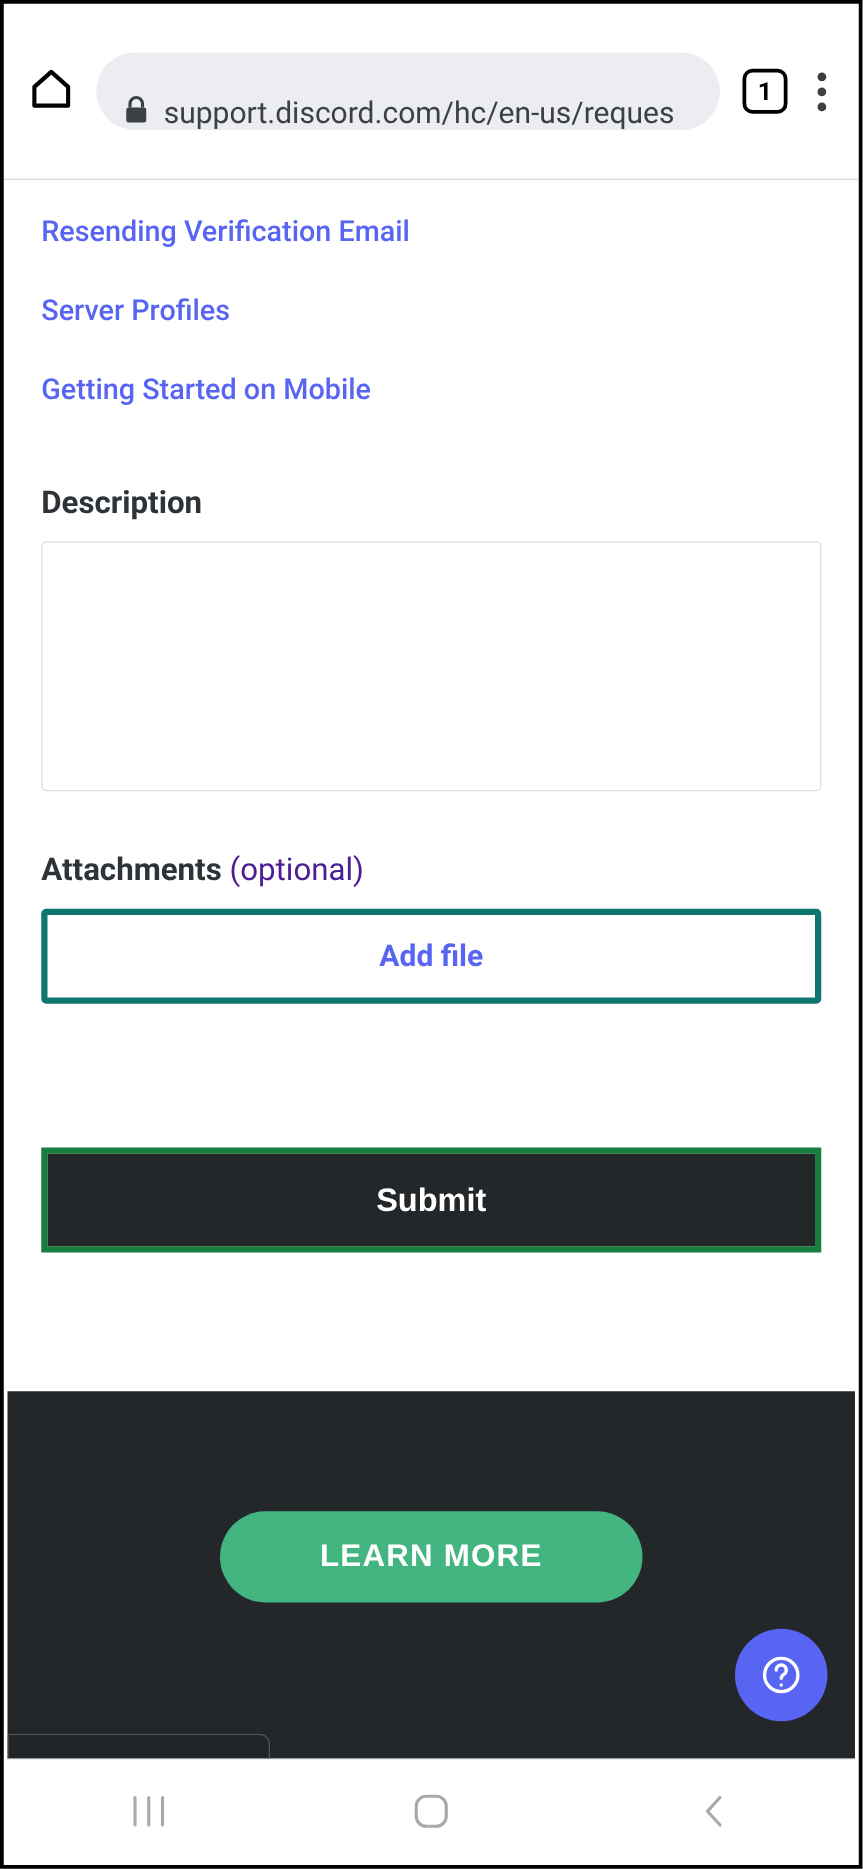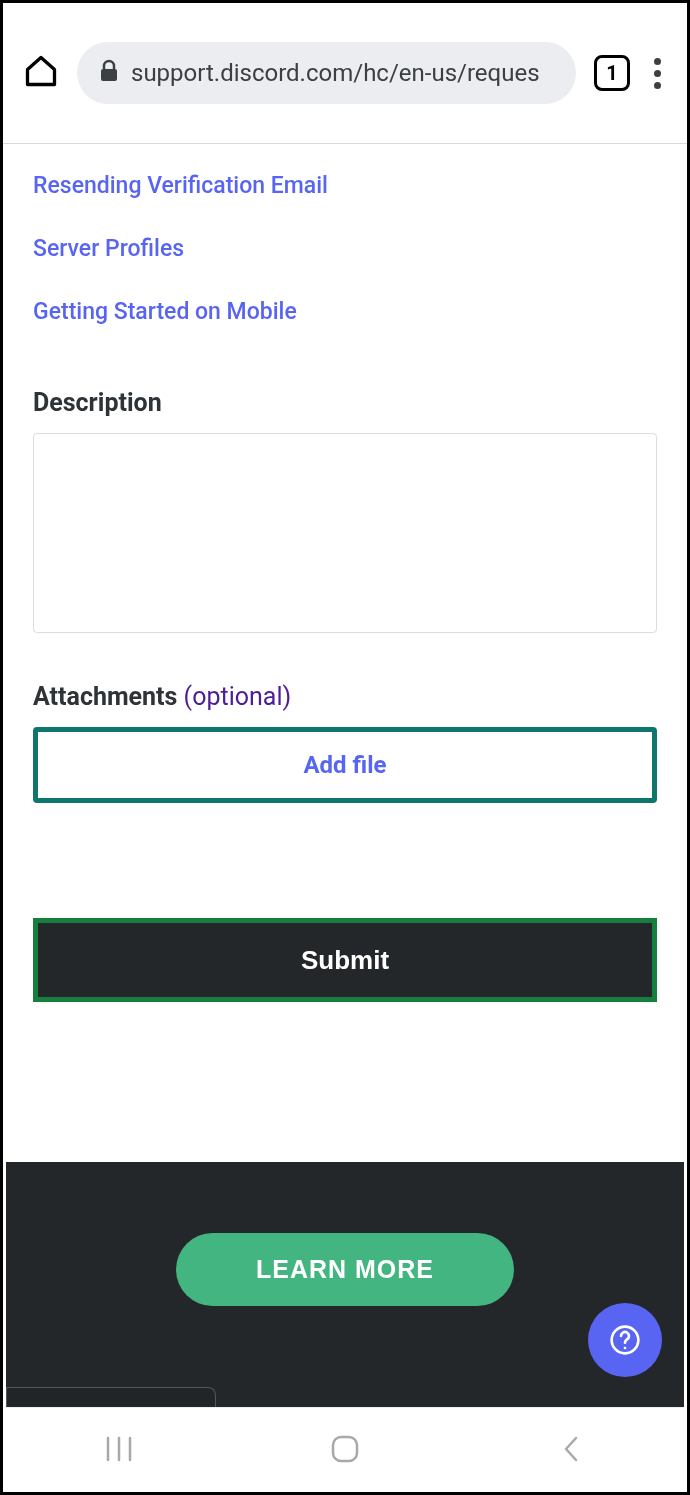--- a/index.html
+++ b/index.html
@@ -25,21 +25,21 @@
     .home-icon svg {
       width: 36px;
       height: 36px;
     }
     .url-pill {
       flex: 1;
       background: #ebedf0;
       border-radius: 32px;
       height: 62px;
       display: flex;
-      align-items: center;
+      align-items: flex-end;
       padding: 0 22px;
       gap: 12px;
       overflow: hidden;
     }
     .lock-icon svg {
       width: 20px;
       height: 24px;
       flex-shrink: 0;
     }
     .url-text {
@@ -136,21 +136,21 @@
       font-size: 26px;
       font-weight: 600;
       border: none;
       cursor: pointer;
     }
     .footer {
       position: absolute;
       bottom: 85px;
       left: 3px;
       right: 3px;
-      height: 245px;
+      height: 294px;
       background: #23272a;
       display: flex;
       align-items: center;
       justify-content: center;
     }
     .learn-more {
       background: #43b581;
       color: #fff;
       font-size: 25px;
       font-weight: 700;

